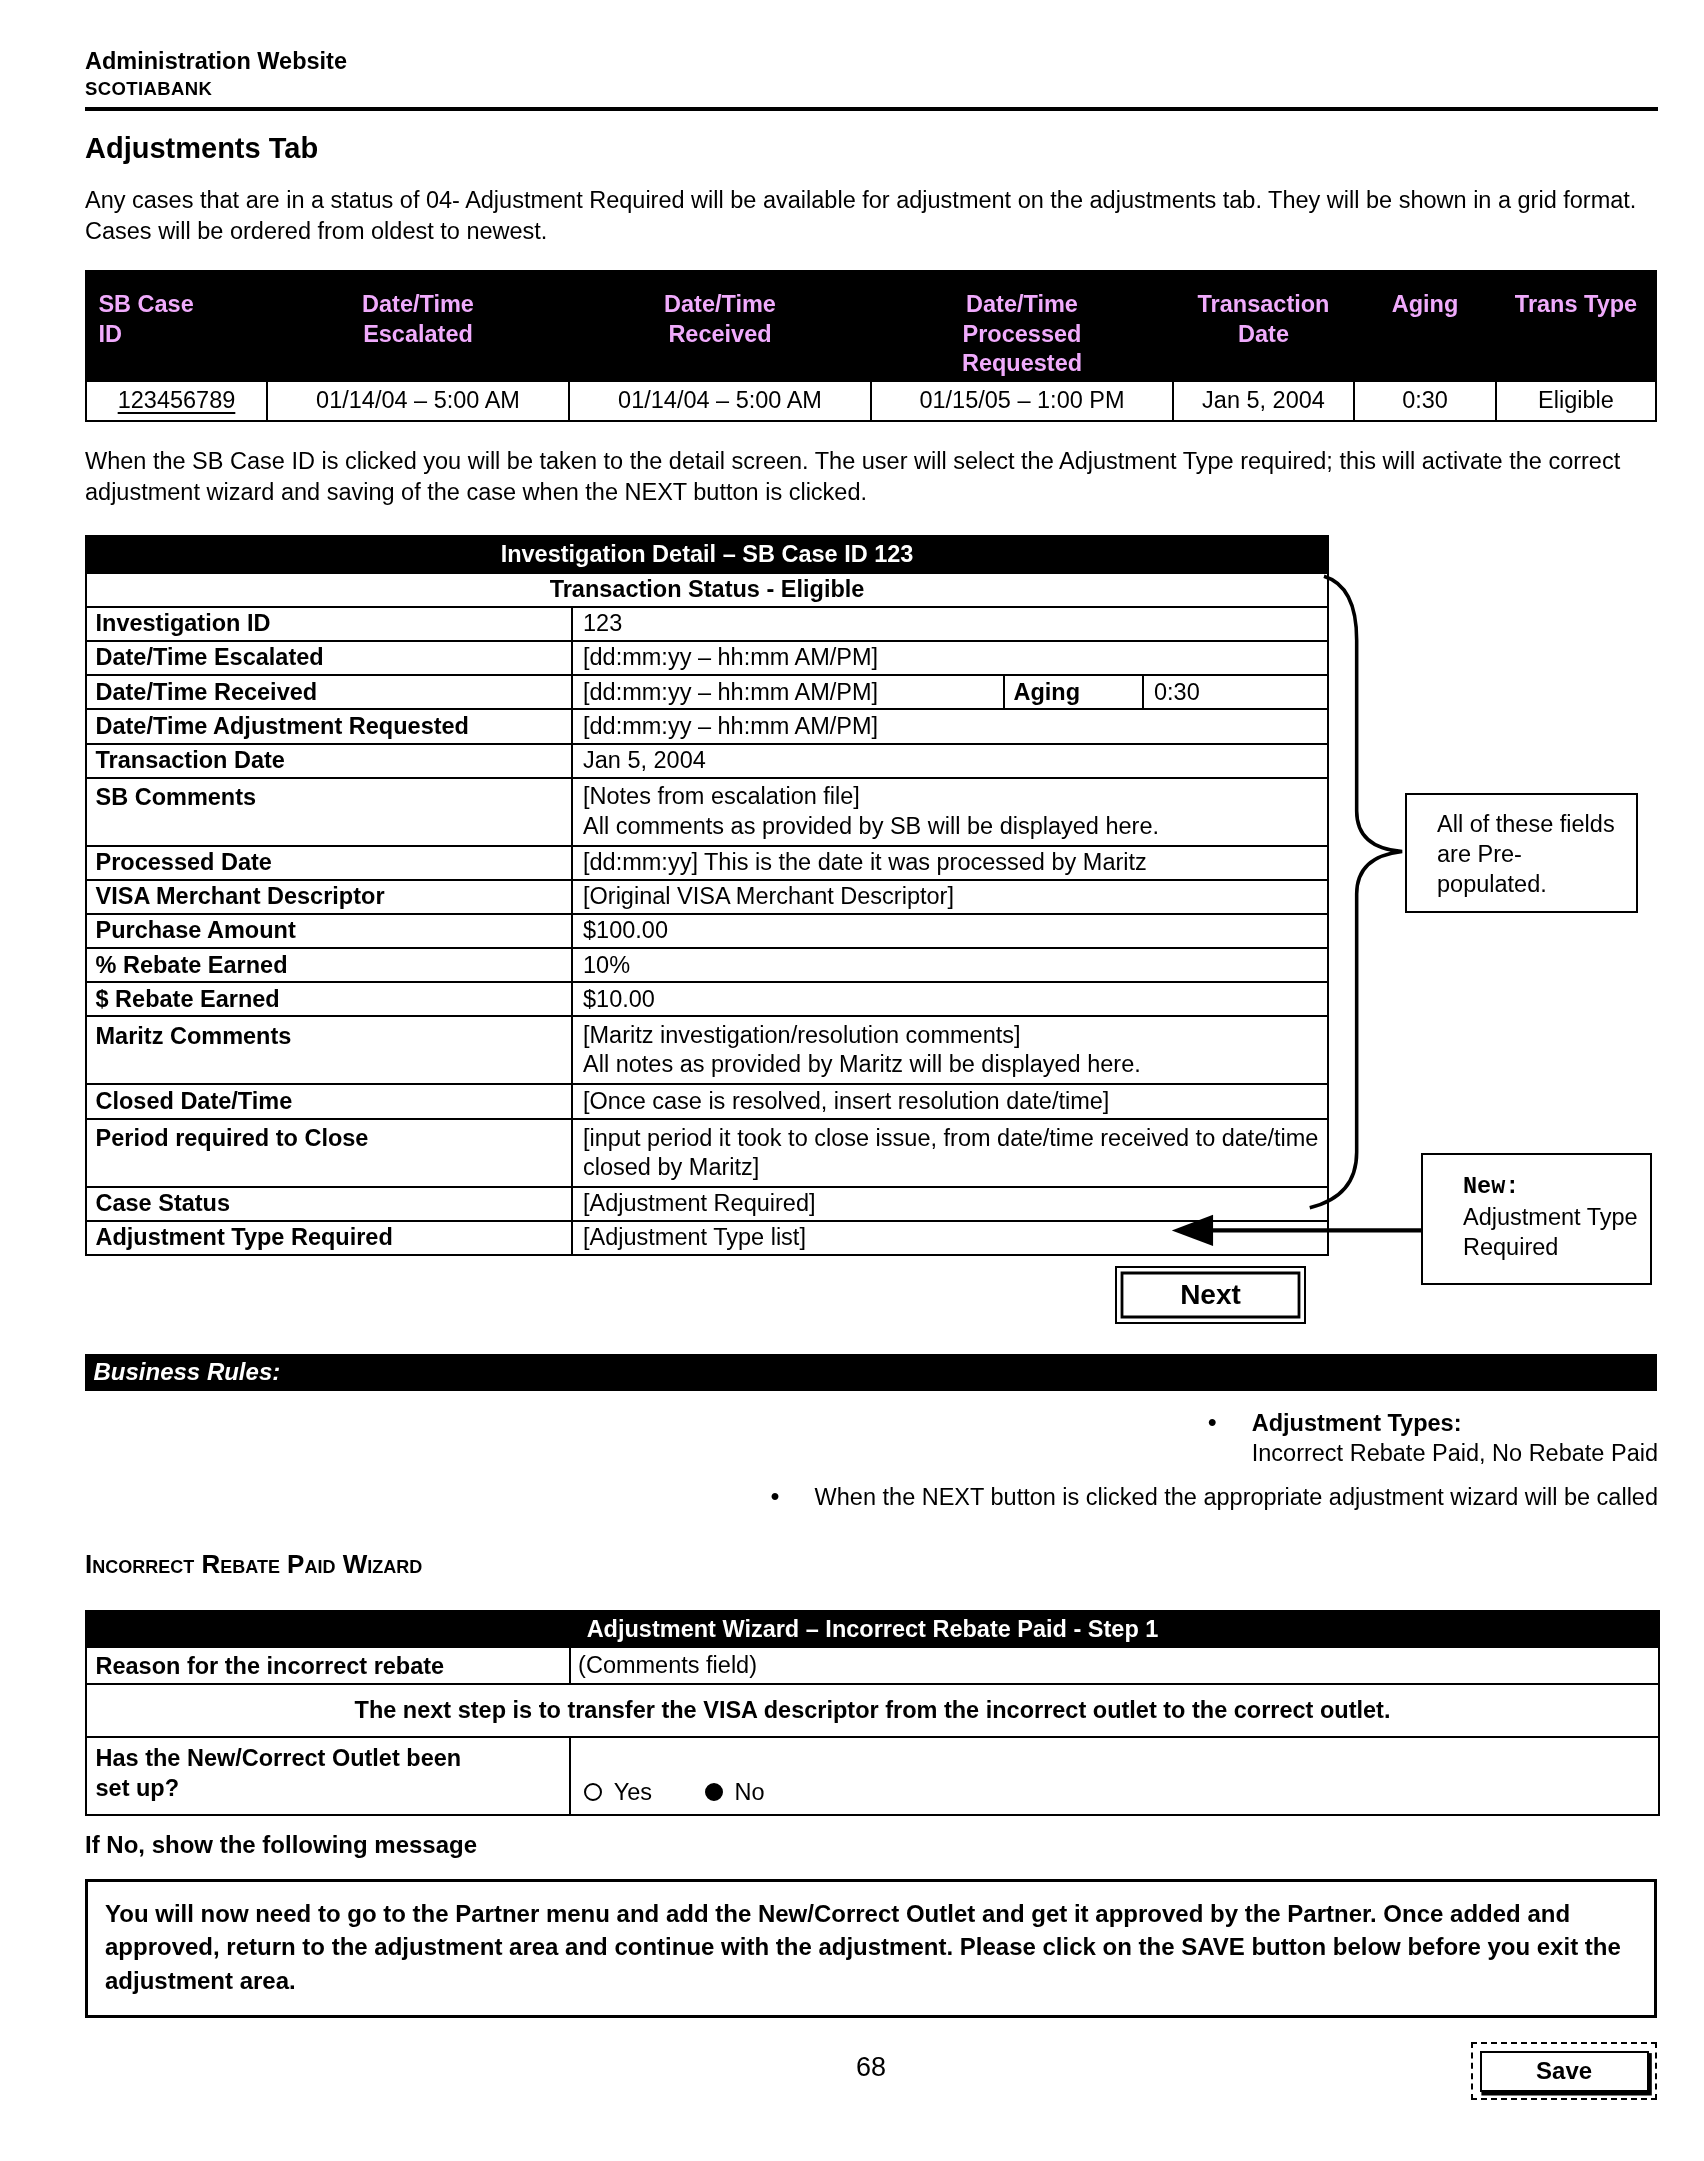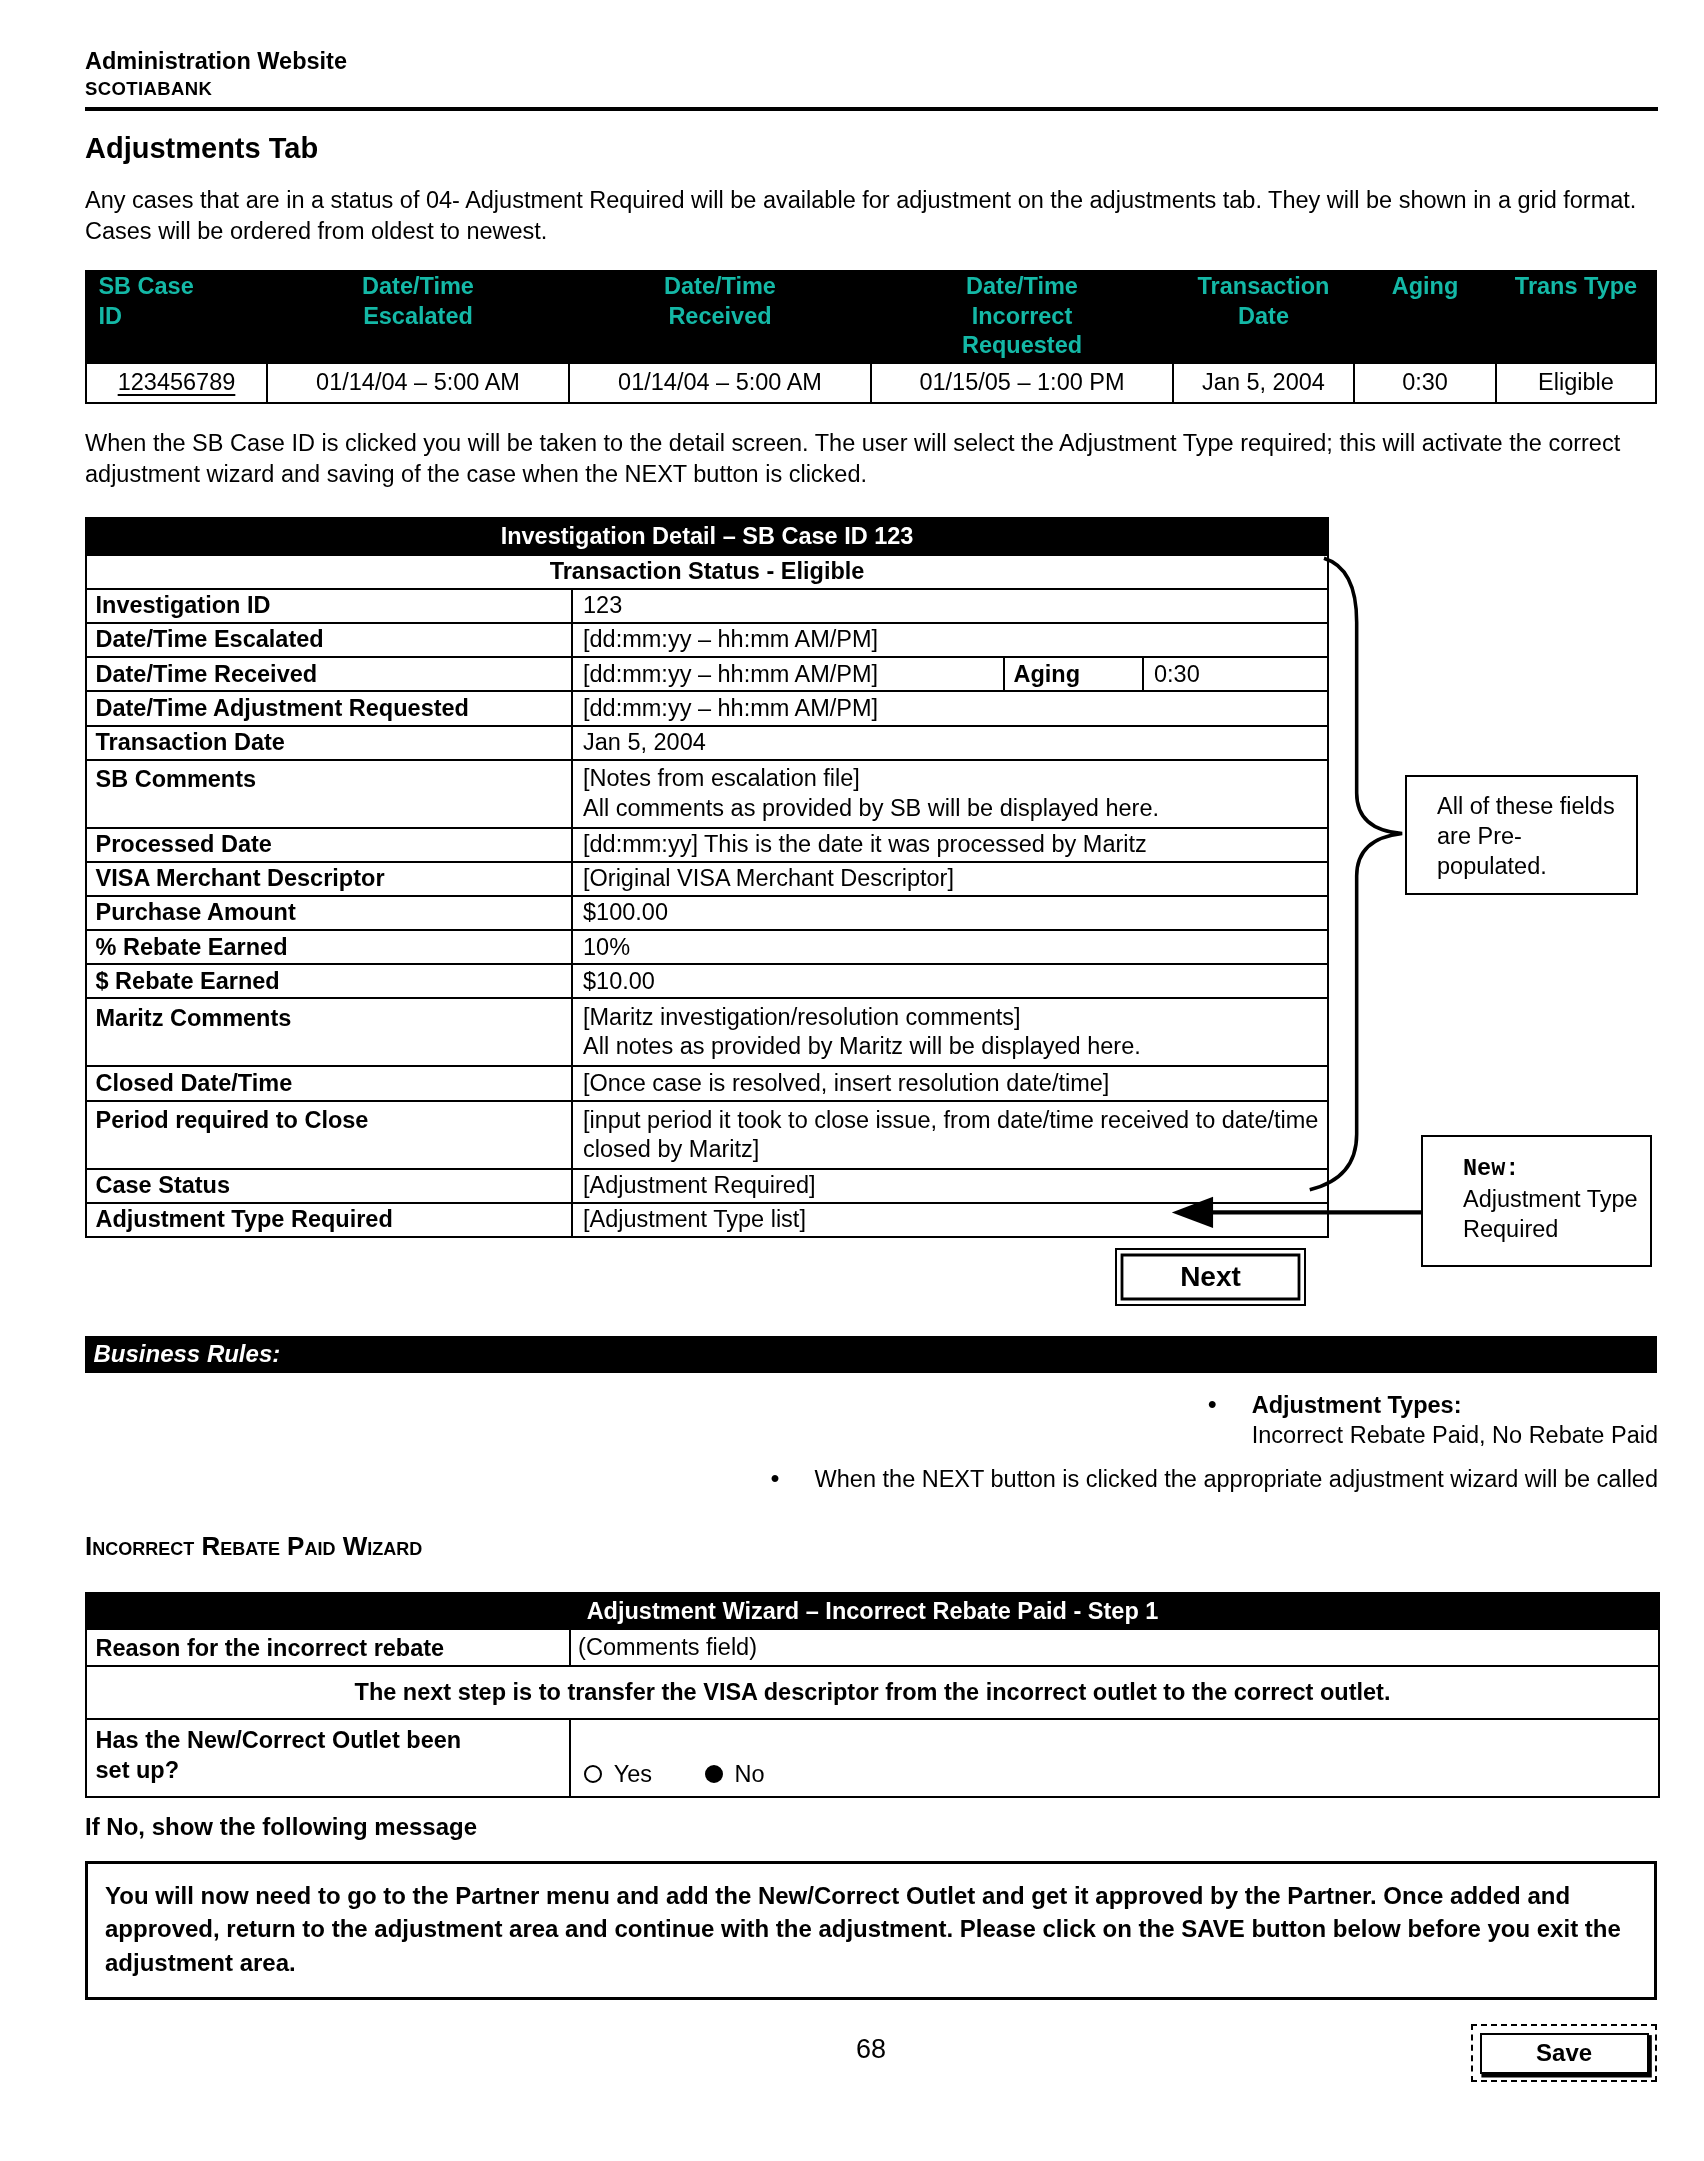--- a/index.html
+++ b/index.html
@@ -15,21 +15,21 @@
   .page-title { font-size: 29px; font-weight: bold; margin: 21.3px 0 0 0; }
   .body-para { font-size: 23.5px; line-height: 1.32; margin: 20px 0 0 0; }
 
   
   table { border-collapse: collapse; table-layout: fixed; }
   td, th { border: 2.1px solid #000; font-size: 23.5px; padding: 1.4px 7.1px; overflow: hidden; }
   .th-black { background: #000; color: #fff; font-weight: bold; border: 2.1px solid #000; }
 
   
   .cases-table { width: 1572px; margin-top: 23px; }
-  .cases-table thead td { background: #000; color: #14b8a6; font-weight: bold; text-align: center; vertical-align: top; padding-top: 0; line-height: 1.25; border: 2.1px solid #000; }
+  .cases-table thead td { background: #000; color: #f0abfc; font-weight: bold; text-align: center; vertical-align: top; padding-top: 18px; line-height: 1.25; border: 2.1px solid #000; }
   .cases-table thead td.first { text-align: left; padding-left: 11.4px; }
   .cases-table tbody td { text-align: center; height: 40px; }
   .case-link { text-decoration: underline; text-decoration-thickness: 2.1px; text-underline-offset: 3.6px; }
 
   
   .detail-wrap { position: relative; width: 1572px; height: 795px; margin-top: 27px; }
   .detail-table { width: 1242px; position: absolute; left: 0; top: 0; }
   .detail-table td { line-height: 1.25; vertical-align: middle; }
   .detail-table .hdr { text-align: center; height: 37px; }
   .detail-table .status-row td { font-weight: bold; text-align: center; height: 34px; margin-left: 15px; }
@@ -118,21 +118,21 @@
         <td>
           <div>Date/Time</div>
           <div>Escalated</div>
         </td>
         <td>
           <div>Date/Time</div>
           <div>Received</div>
         </td>
         <td>
           <div>Date/Time</div>
-          <div>Incorrect</div>
+          <div>Processed</div>
           <div>Requested</div>
         </td>
         <td>
           <div>Transaction</div>
           <div>Date</div>
         </td>
         <td>
           <div>Aging</div>
         </td>
         <td>

